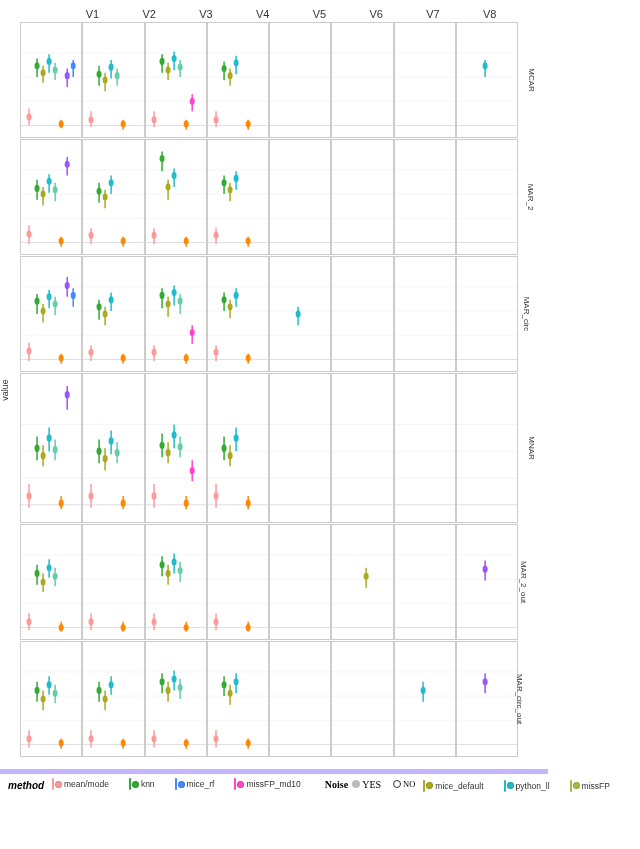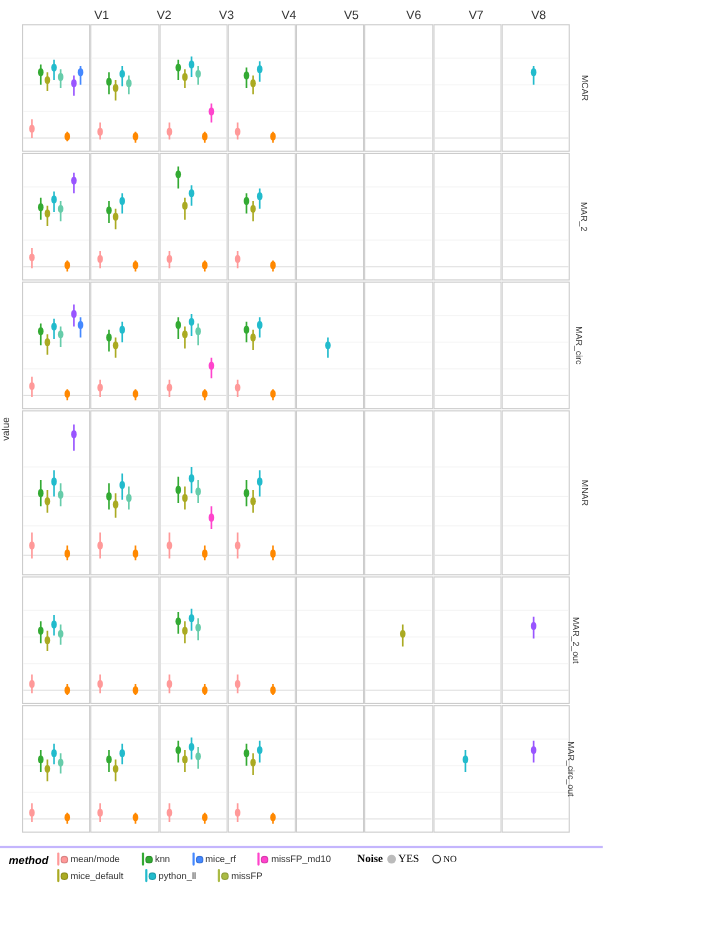--- a/index.html
+++ b/index.html
@@ -63,21 +63,21 @@
       width: 100%;
       height: 100%;
     }
 
     
     .legend-area {
       height: 80px;
       padding: 4px 8px 4px 8px;
       display: flex;
       flex-direction: column;
-      border-top: 2px solid #c4b5fd;
+      border-top: 5px solid #c4b5fd;
     }
 
     .legend-item {
       display: flex;
       align-items: center;
       margin-right: 12px;
       font-size: 9px;
       color: #333;
     }
 
@@ -843,21 +843,21 @@
 
       </div>
     </div>
   </div>
 
   <div class="legend-area">
     <div style="display:flex; align-items:flex-start; gap:0;">
 
       <div style="font-size:10px; font-weight:bold; font-style:italic; margin-right:6px; padding-top:2px; min-width:38px;">method</div>
 
-      <div style="display:flex; flex-direction:column; flex:1;">
+      <div style="display:flex; flex:1;">
 
         <div style="display:flex; align-items:center; margin-bottom:3px; flex-wrap:nowrap; gap:0;">
           <div class="legend-item">
             <div style="display:flex;align-items:center;margin-right:2px;">
               <div style="width:2px;height:12px;background:#FF9999;margin-right:1px;border-radius:1px;"></div>
               <div style="width:7px;height:7px;border-radius:50%;background:#FF9999;border:1px solid rgba(0,0,0,0.15);"></div>
             </div>
             <span style="font-size:8.5px;">mean/mode</span>
           </div>
           <div class="legend-item" style="margin-left:8px;">

